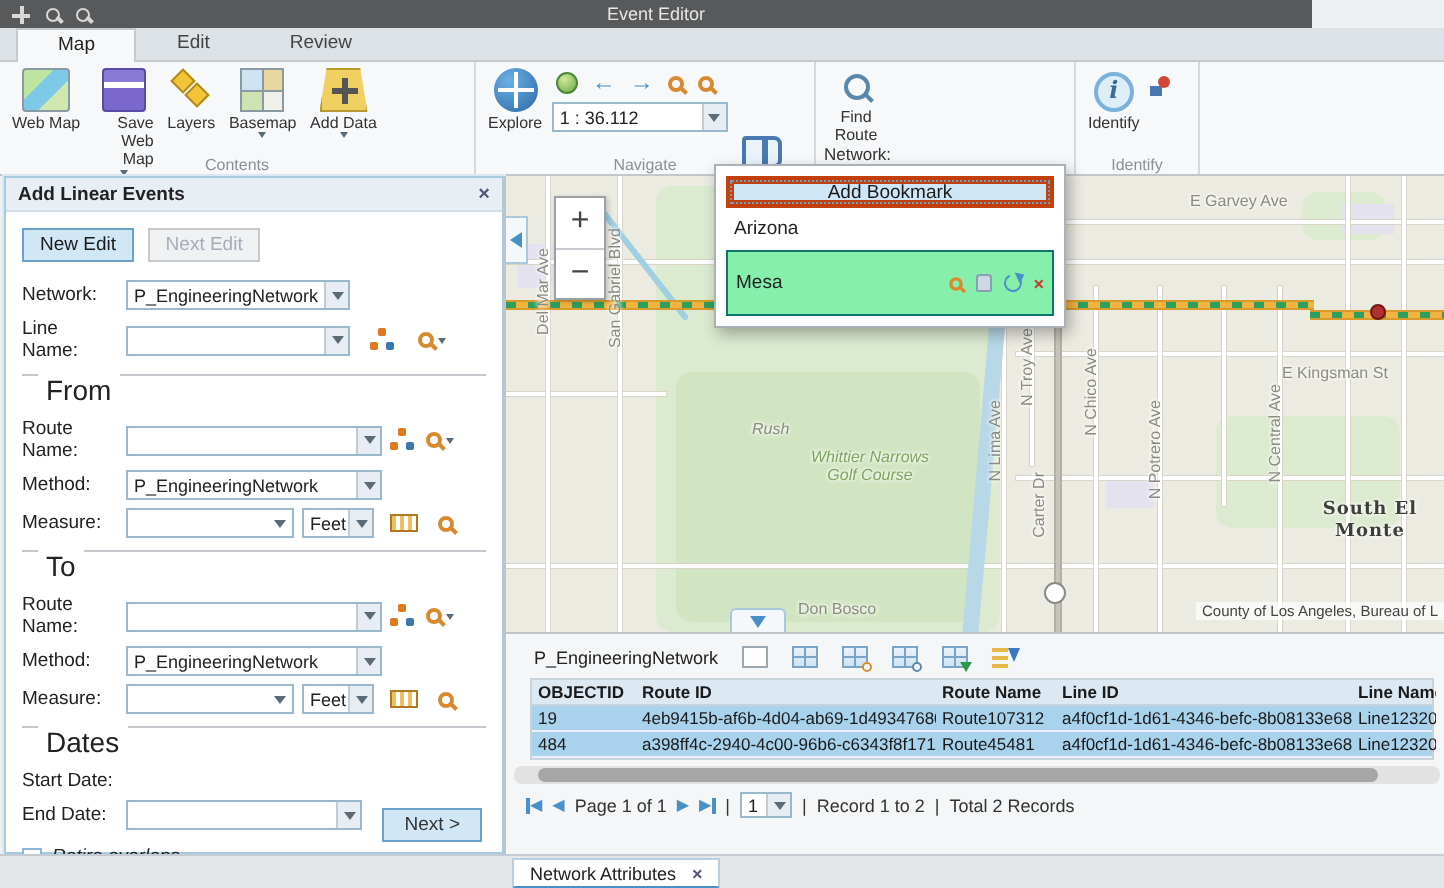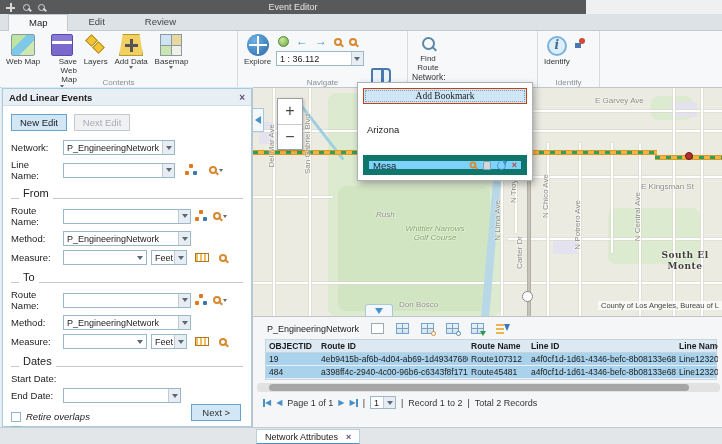--- a/index.html
+++ b/index.html
@@ -1,20 +1,20 @@
 <!DOCTYPE html>
 <html><head>
 <meta charset="utf-8">
 <style>
   *{box-sizing:border-box;margin:0;padding:0;font-family:"Liberation Sans",sans-serif;}
   html,body{background:#cfd3d7;}
   .app{position:relative;width:722px;height:444px;background:#eef0f2;overflow:hidden;font-size:10px;color:#333;outline:1px solid #9aa0a6;}
 
   
-  .titlebar{position:absolute;left:0;top:0;width:586px;height:14px;background:#58595b;display:flex;align-items:center;gap:8px;padding-left:6px;}
+  .titlebar{position:absolute;left:0;top:0;width:656px;height:14px;background:#58595b;display:flex;align-items:center;gap:8px;padding-left:6px;}
   .titlebar .title{position:absolute;left:0;right:0;text-align:center;color:#e6e6e6;font-size:9px;}
   .tb-ic{position:relative;width:9px;height:9px;display:inline-block;}
   .tb-pan::before,.tb-pan::after{content:"";position:absolute;background:#d8d8d8;}
   .tb-pan::before{left:4px;top:0;width:2px;height:9px;}
   .tb-pan::after{left:0;top:4px;width:9px;height:2px;}
   .magw{width:7px;height:7px;border:1.5px solid #d8d8d8;border-radius:50%;position:relative;display:inline-block;}
   .magw::after{content:"";position:absolute;width:4px;height:1.5px;background:#d8d8d8;right:-3px;bottom:-1px;transform:rotate(45deg);}
 
   
   .tabstrip{position:absolute;left:0;top:14px;width:722px;height:17px;background:#dde2e7;border-bottom:1px solid #c3c9cf;display:flex;padding-left:8px;}
@@ -71,21 +71,21 @@
 
   
   .panel{position:absolute;left:2px;top:88px;width:250px;height:339px;background:#fff;border:1px solid #a9cbe0;box-shadow:0 0 0 1px #dce9f2;}
   .panel-header{height:17px;background:#e7eef4;border-bottom:1px solid #cfe0ec;display:flex;align-items:center;padding:0 6px;font-weight:bold;font-size:9.5px;color:#222;}
   .panel-close{margin-left:auto;color:#557;font-size:10px;font-weight:bold;cursor:default;}
   .panel-body{position:relative;padding:8px 8px 0;height:321px;}
   .pbtn{display:inline-block;border:1px solid #6aa2cc;background:#d2e7f6;padding:2px 8px;font-size:9.5px;color:#1a1a1a;}
   .pbtn.disabled{border-color:#c6c9cc;background:#f0f1f2;color:#aab;}
   .frow{display:flex;align-items:center;margin-bottom:4px;gap:4px;}
   .flabel{width:48px;flex:0 0 auto;font-size:9.5px;color:#222;}
-  .psep{display:flex;align-items:flex-end;gap:4px;margin:6px 0 6px;color:#222;font-size:11px;}
+  .psep{display:flex;align-items:flex-start;gap:4px;margin:6px 0 6px;color:#222;font-size:14px;}
   .psep::before{content:"";width:8px;border-top:1px solid #c4c8cc;}
   .psep::after{content:"";flex:1;border-top:1px solid #c4c8cc;}
   .ic-netsel{position:relative;width:12px;height:12px;display:inline-block;flex:0 0 auto;}
   .ic-netsel i{position:absolute;width:4px;height:4px;background:#e07820;border-radius:1px;}
   .ic-netsel i:nth-child(1){left:0;bottom:1px;}
   .ic-netsel i:nth-child(2){right:0;bottom:1px;background:#3a78b0;}
   .ic-netsel i:nth-child(3){left:4px;top:0;}
   .ic-ruler{width:14px;height:9px;border:1px solid #b07820;background:repeating-linear-gradient(90deg,#f0c060 0 2px,#fff 2px 4px);display:inline-block;flex:0 0 auto;}
   .chkrow{display:flex;align-items:center;gap:5px;margin-bottom:3px;}
   .chk{width:10px;height:10px;border:1px solid #8fb7d4;background:#fff;flex:0 0 auto;}
@@ -112,23 +112,23 @@
   .zoomctl{position:absolute;left:24px;top:10px;width:26px;border:1px solid #9aa0a6;background:#fff;box-shadow:1px 1px 3px rgba(0,0,0,.2);}
   .zbtn{height:25px;text-align:center;font-size:16px;line-height:23px;color:#444;}
   .zbtn + .zbtn{border-top:1px solid #c8ccd0;}
   .collapse-left{position:absolute;left:0;top:20px;width:11px;height:24px;background:#f4f8fb;border:1px solid #a8c8dd;border-left:none;display:flex;align-items:center;justify-content:center;}
   .tri-left{width:0;height:0;border-top:4px solid transparent;border-bottom:4px solid transparent;border-right:6px solid #4a90c8;}
   .collapse-bottom{position:absolute;left:112px;bottom:0;width:28px;height:12px;background:#f4f8fb;border:1px solid #a8c8dd;border-bottom:none;border-radius:3px 3px 0 0;display:flex;align-items:center;justify-content:center;}
   .tri-down{width:0;height:0;border-left:4px solid transparent;border-right:4px solid transparent;border-top:6px solid #4a90c8;}
 
   
   .bkm{position:absolute;left:357px;top:82px;width:176px;background:#fff;border:1px solid #aab2b8;box-shadow:2px 3px 7px rgba(0,0,0,.3);z-index:60;padding:5px;}
-  .bkm-add{height:16px;background:#cfe6f7;border:1px solid #c2410c;outline:1px dotted #6aa0c8;outline-offset:-3px;display:flex;align-items:center;justify-content:center;font-size:9.5px;color:#1a1a1a;font-family:Liberation Serif, serif;}
-  .bkm-item{height:15px;display:flex;align-items:center;padding:0 4px;font-size:9.5px;margin-top:18px;color:#222;}
-  .bkm-item.selected{background:#7dd3fc;border:6px solid #0f766e;height:20px;}
+  .bkm-add{height:16px;background:#cfe6f7;border:4px solid #c2410c;outline:1px dotted #6aa0c8;outline-offset:-3px;display:flex;align-items:center;justify-content:center;font-size:9.5px;color:#1a1a1a;}
+  .bkm-item{height:15px;display:flex;align-items:center;padding:0 4px;font-size:9.5px;margin-top:3px;color:#222;}
+  .bkm-item.selected{background:#86efac;border:1px solid #0f766e;height:33px;}
   .bkm-icons{margin-left:auto;display:flex;align-items:center;gap:6px;}
   .ic-hand{width:8px;height:9px;background:#cdd8e0;border:1px solid #8aa0b0;border-radius:2px 2px 1px 1px;display:inline-block;}
   .ic-refresh{width:9px;height:9px;border:1.5px solid #4a90c8;border-radius:50%;border-top-color:transparent;position:relative;display:inline-block;transform:rotate(20deg);}
   .ic-refresh::after{content:"";position:absolute;right:-2px;top:-3px;width:0;height:0;border-left:3px solid transparent;border-right:3px solid transparent;border-bottom:4px solid #4a90c8;transform:rotate(45deg);}
   .bkm-x{color:#c04030;font-size:9px;font-weight:bold;}
 
   
   .table-area{position:absolute;left:252px;top:316px;width:470px;height:111px;background:#f4f6f7;border-top:1px solid #c0c4c8;border-left:1px solid #c0c4c8;}
   .tbl-toolbar{height:21px;display:flex;align-items:center;padding:2px 0 0 14px;gap:12px;}
   .tbl-src{font-size:9px;color:#222;}
@@ -188,32 +188,32 @@
         <span class="car sm"></span>
       </span>
       <span class="rbtn">
         <span class="ic-layers">
             <i></i>
             <i></i>
           </span>
         <span>Layers</span>
       </span>
       <span class="rbtn">
+        <span class="ic-basemap">
+            <i></i>
+            <i></i>
+            <i></i>
+            <i></i>
+          </span>
+        <span>Basemap</span>
+        <span class="car sm"></span>
+      </span>
+      <span class="rbtn">
         <span class="ic-adddata"></span>
         <span>Add Data</span>
-        <span class="car sm"></span>
-      </span>
-      <span class="rbtn">
-        <span class="ic-basemap">
-            <i></i>
-            <i></i>
-            <i></i>
-            <i></i>
-          </span>
-        <span>Basemap</span>
         <span class="car sm"></span>
       </span>
       <span class="rbtn" style="align-items:flex-start;">
         <span style="font-size:8.5px;margin-bottom:2px;">View Date:</span>
         <span class="select" style="width:52px;">
           <span class="sel-val">Today</span>
           <span class="sel-btn">
               <i class="car"></i>
             </span>
         </span>

